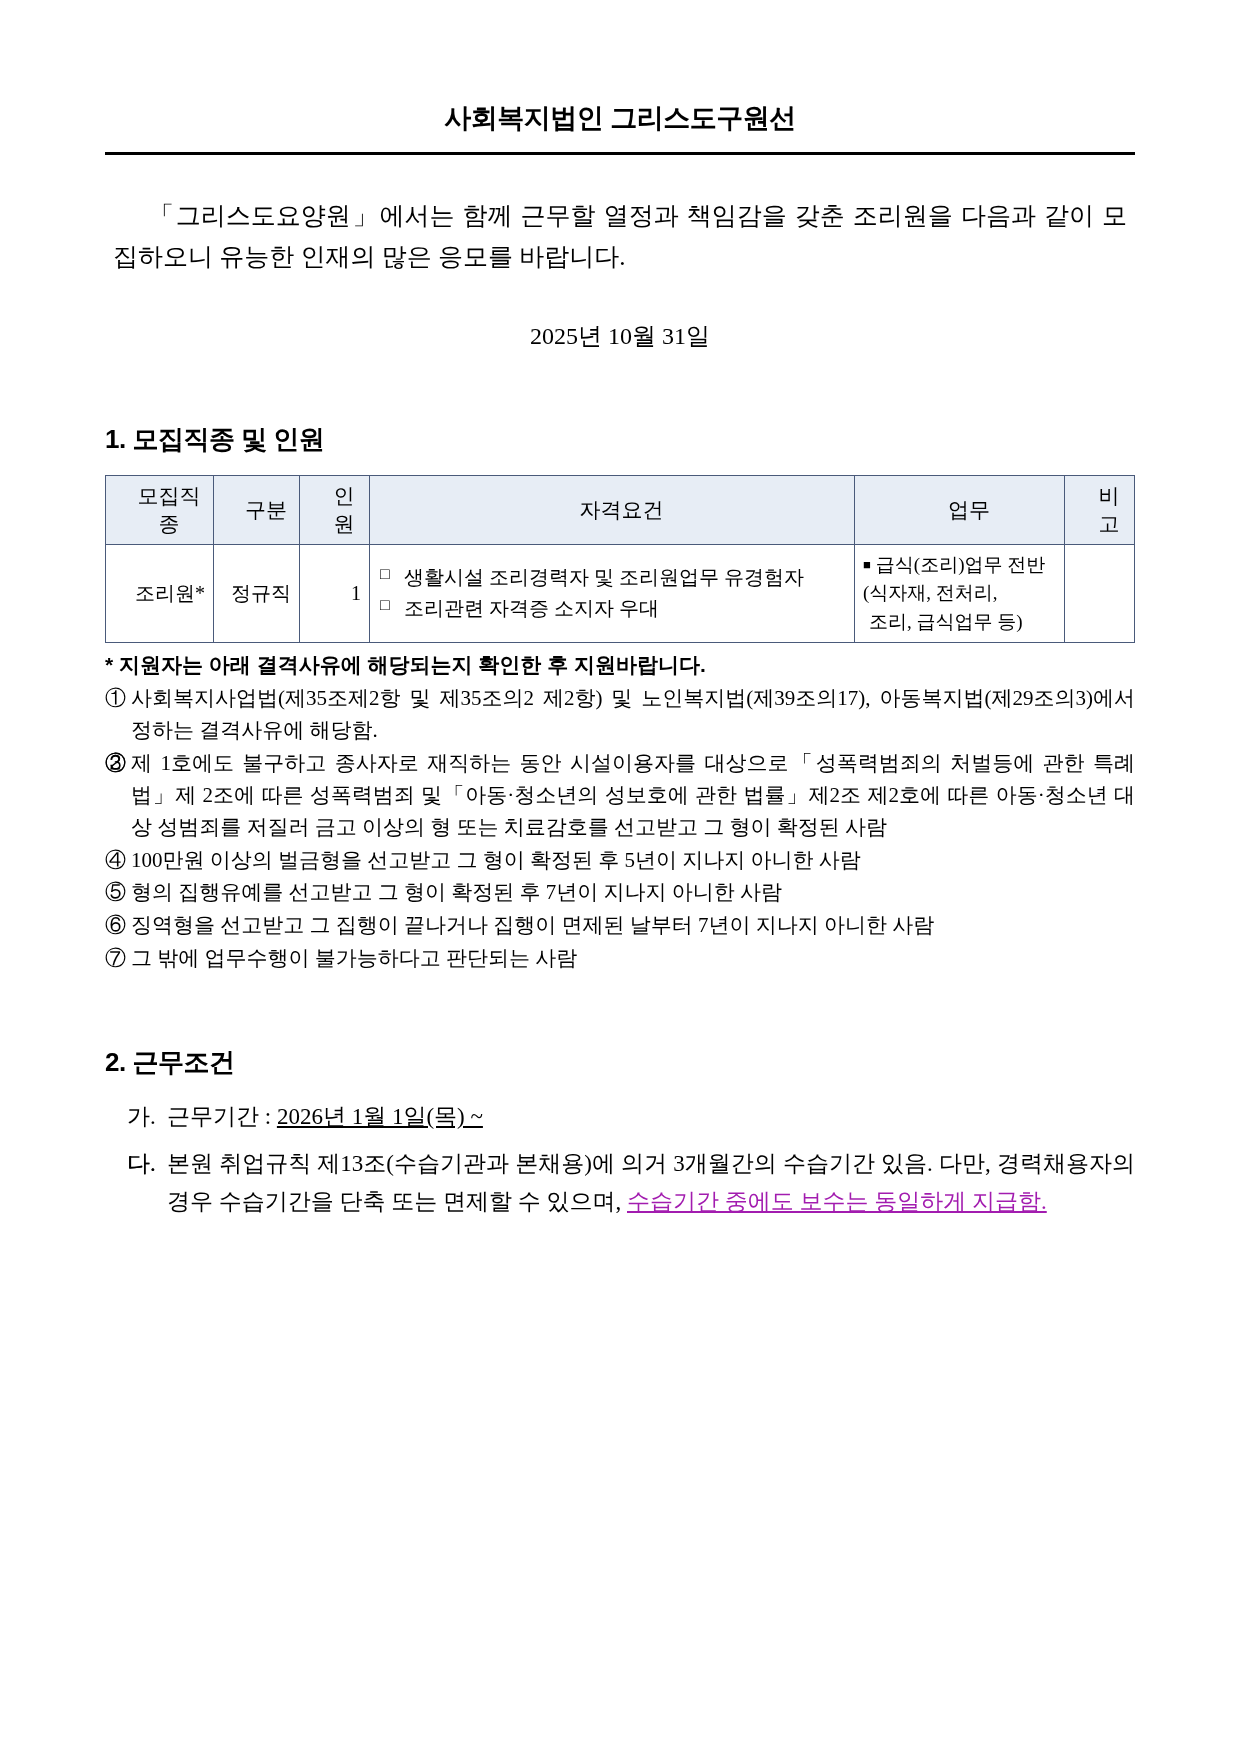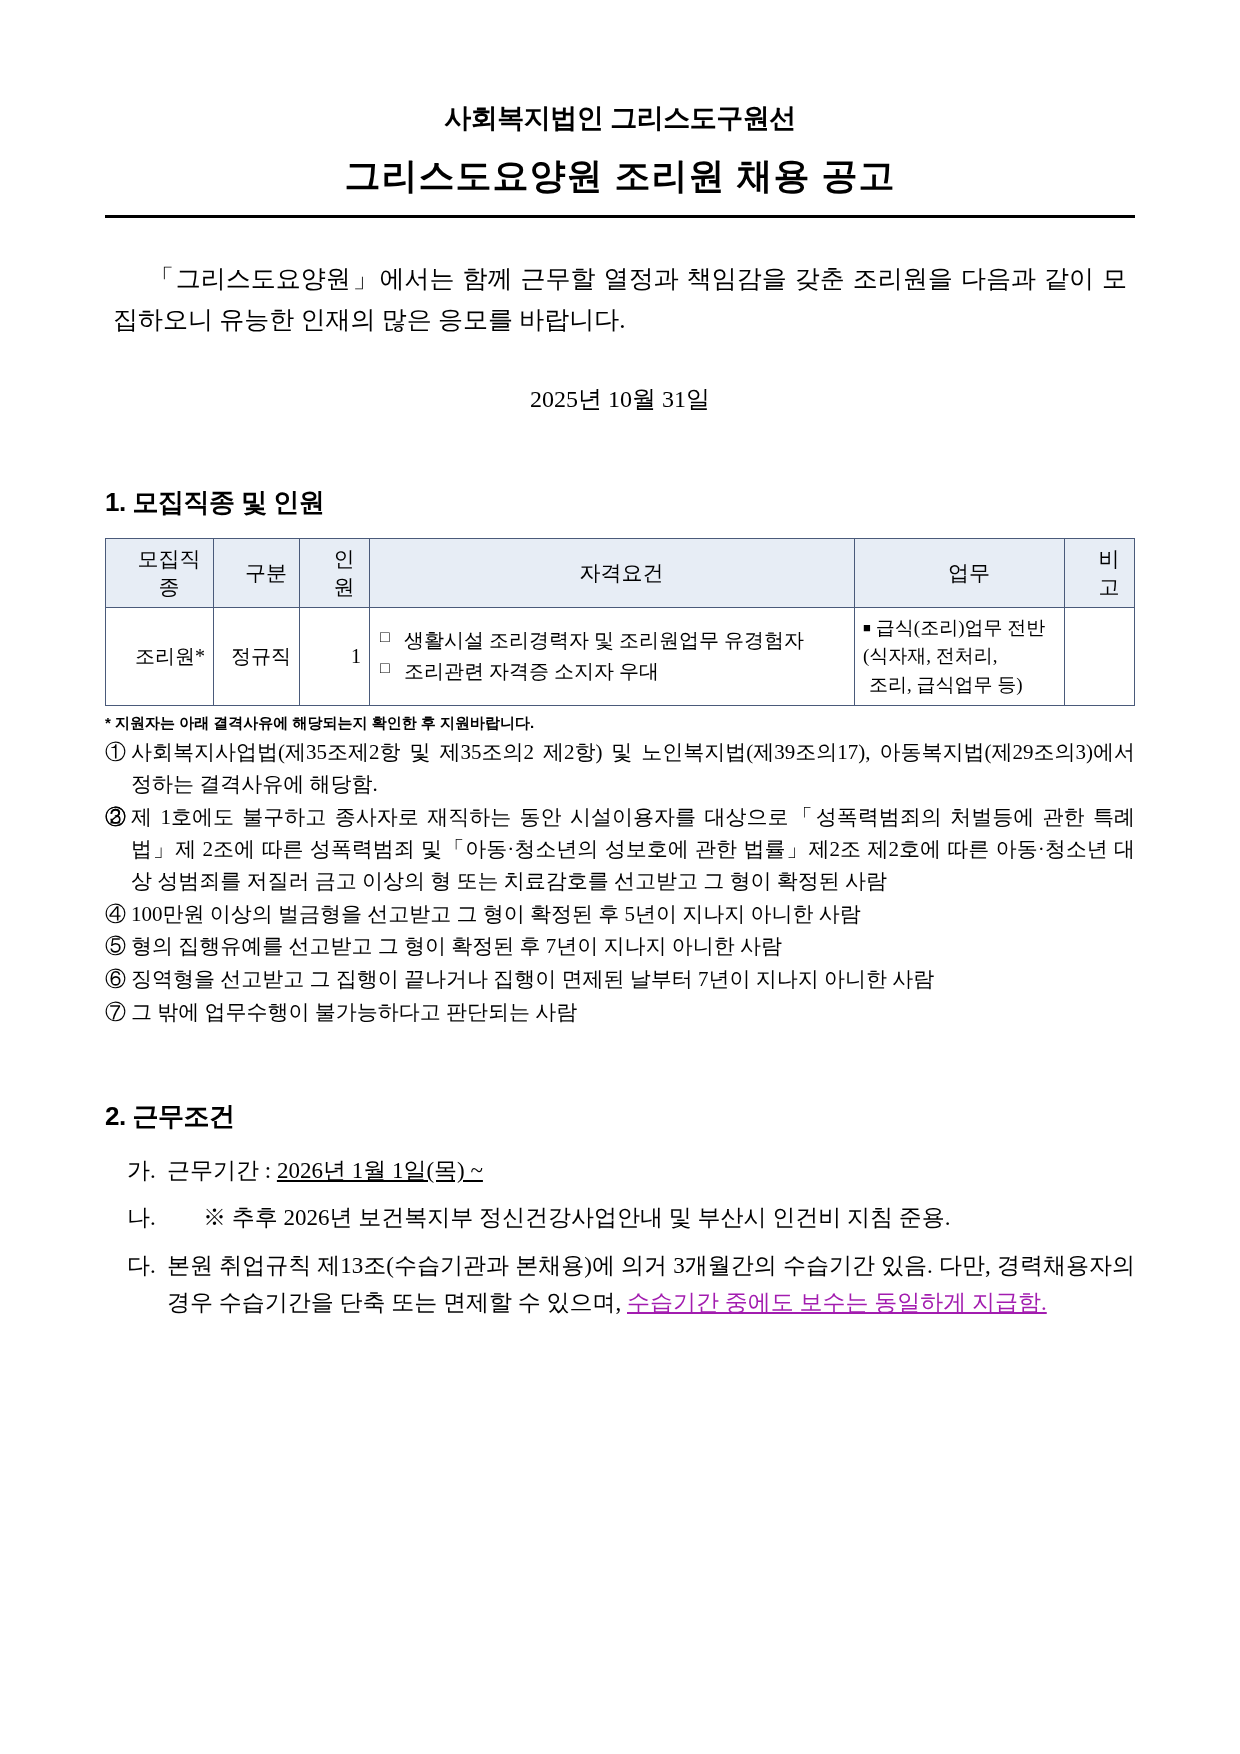--- a/index.html
+++ b/index.html
@@ -141,21 +141,21 @@
     margin-right: 5px;
     vertical-align: 2px;
   }
   td.duty .duty-line { display: block; }
   td.duty .duty-line.indent { padding-left: 6px; }
 
   
   .star-note {
     font-family: "Liberation Sans", "DejaVu Sans", sans-serif;
     font-weight: bold;
-    font-size: 15px;
+    font-size: 21px;
     margin: 8px 0 4px 0;
   }
   .dq-title {
     font-size: 21px;
     margin: 0 0 2px 0;
   }
   .dq-list {
     list-style: none;
     margin: 0;
     padding: 0;
@@ -204,21 +204,20 @@
     text-decoration: underline;
   }
 </style>
 </head>
 <body>
 
 <div class="page">
 
   <div class="doc-header">
     <div class="org-name">사회복지법인 그리스도구원선</div>
-    <div class="doc-title">그리스도요양원 조리원 채용 공고</div>
   </div>
   <hr class="title-rule">
 
   <div class="intro">
     <p>「그리스도요양원」에서는 함께 근무할 열정과 책임감을 갖춘 조리원을 다음과 같이 모집하오니 유능한 인재의 많은 응모를 바랍니다.</p>
   </div>
   <div class="notice-date">2025년 10월 31일</div>
 
   <div class="section">
     <div class="section-title">1. 모집직종 및 인원</div>
@@ -297,21 +296,20 @@
 
   <div class="section">
     <div class="section-title">2. 근무조건</div>
     <ul class="cond-list">
       <li>
         <span class="marker">가.</span>
         <span>근무기간 : </span><span class="underline">2026년 1월 1일(목) ~</span>
       </li>
       <li>
         <span class="marker">나.</span>
-        <span class="sub-note">※ 추후 2026년 보건복지부 정신건강사업안내 및 부산시 인건비 지침 준용.</span>
       </li>
       <li>
         <span class="marker">다.</span>
         <span>본원 취업규칙 제13조(수습기관과 본채용)에 의거 3개월간의 수습기간 있음. 다만, 경력채용자의 경우 수습기간을 단축 또는 면제할 수 있으며, </span><span class="red-underline">수습기간 중에도 보수는 동일하게 지급함.</span>
       </li>
     </ul>
   </div>
 
 </div>
 

